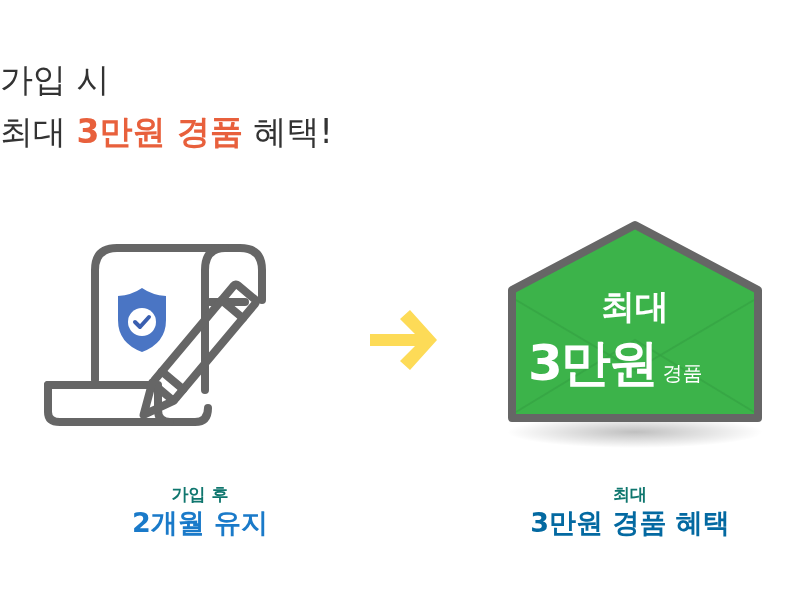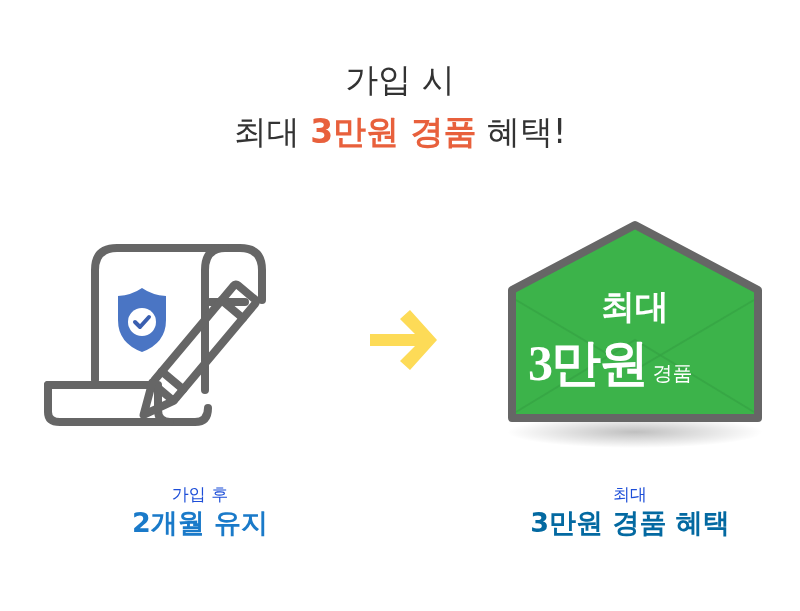--- a/index.html
+++ b/index.html
@@ -1,30 +1,30 @@
 <!DOCTYPE html>
 <html><head>
 <meta charset="utf-8">
 <style>
   html, body { margin:0; padding:0; background:#ffffff; }
   body { width:800px; height:611px; position:relative; overflow:hidden;
          font-family:"DejaVu Sans", "Liberation Sans", sans-serif; }
-  .headline { position:absolute; left:0; width:800px; text-align:center; color:#333333; }
+  .headline { position:absolute; left:0; width:800px; color:#333333; }
   .h1 { top:60px; font-size:33px; line-height:40px; }
   .h2 { top:112px; font-size:33px; line-height:40px; }
   .hl { color:#e8603c; font-weight:bold; position:relative; display:inline-block; }
   .hl::after { content:""; position:absolute; left:-2px; right:-2px; bottom:-4px; height:12px;
                background:#fbd3b7; z-index:-1; }
   .icon-doc { position:absolute; left:40px; top:240px; width:280px; height:190px; }
   .icon-arrow { position:absolute; left:365px; top:310px; width:80px; height:60px; }
   .icon-env { position:absolute; left:500px; top:220px; width:270px; height:240px; }
   .cap { position:absolute; text-align:center; }
   .cap-left { left:80px; width:240px; top:482px; }
   .cap-right { left:500px; width:260px; top:482px; }
-  .cap-small { font-size:17px; color:#1d4ed8; line-height:24px; }
+  .cap-small { font-size:17px; color:#0f766e; line-height:24px;font-weight:bold; }
   .cap-big-blue { font-size:27px; font-weight:bold; color:#1a7ac9; line-height:34px; }
   .cap-big-orange { font-size:27px; font-weight:bold; color:#0369a1; line-height:34px; }
   .cap-note { font-size:14px; color:#555555; line-height:30px; }
   .env-text { position:absolute; color:#fff; font-weight:bold; text-align:center; }
 </style>
 </head>
 <body>
 
 <div class="headline h1">가입 시</div>
 <div class="headline h2">
@@ -62,21 +62,21 @@
         <stop offset="100%" stop-color="#000" stop-opacity="0"></stop>
       </radialGradient>
     </defs>
     <ellipse cx="135" cy="212" rx="128" ry="16" fill="url(#shadow)"></ellipse>
     <path d="M12 70 L135 5 L258 70 V198 H12 Z" fill="#3cb34a" stroke="#666666" stroke-width="8" stroke-linejoin="round"></path>
     <path d="M16 80 L135 150 L254 80" fill="none" stroke="#34a243" stroke-width="2" opacity="0.7"></path>
     <path d="M16 192 L135 120 L254 192" fill="none" stroke="#34a243" stroke-width="2" opacity="0.7"></path>
   </svg>
   <div class="env-text" style="left:0;width:270px;top:64px;font-size:34px;">최대</div>
   <div class="env-text" style="left:28px;top:110px;white-space:nowrap;">
-    <span style="font-size:50px;letter-spacing:-2px;font-family:Liberation Serif, serif;">3만원</span>
+    <span style="font-size:50px;letter-spacing:-2px;">3만원</span>
     <span style="font-size:20px;font-weight:normal;">경품</span>
   </div>
 </div>
 
 <div class="cap cap-left">
   <div class="cap-small">가입 후</div>
   <div class="cap-big-blue">2개월 유지</div>
 </div>
 
 <div class="cap cap-right">

